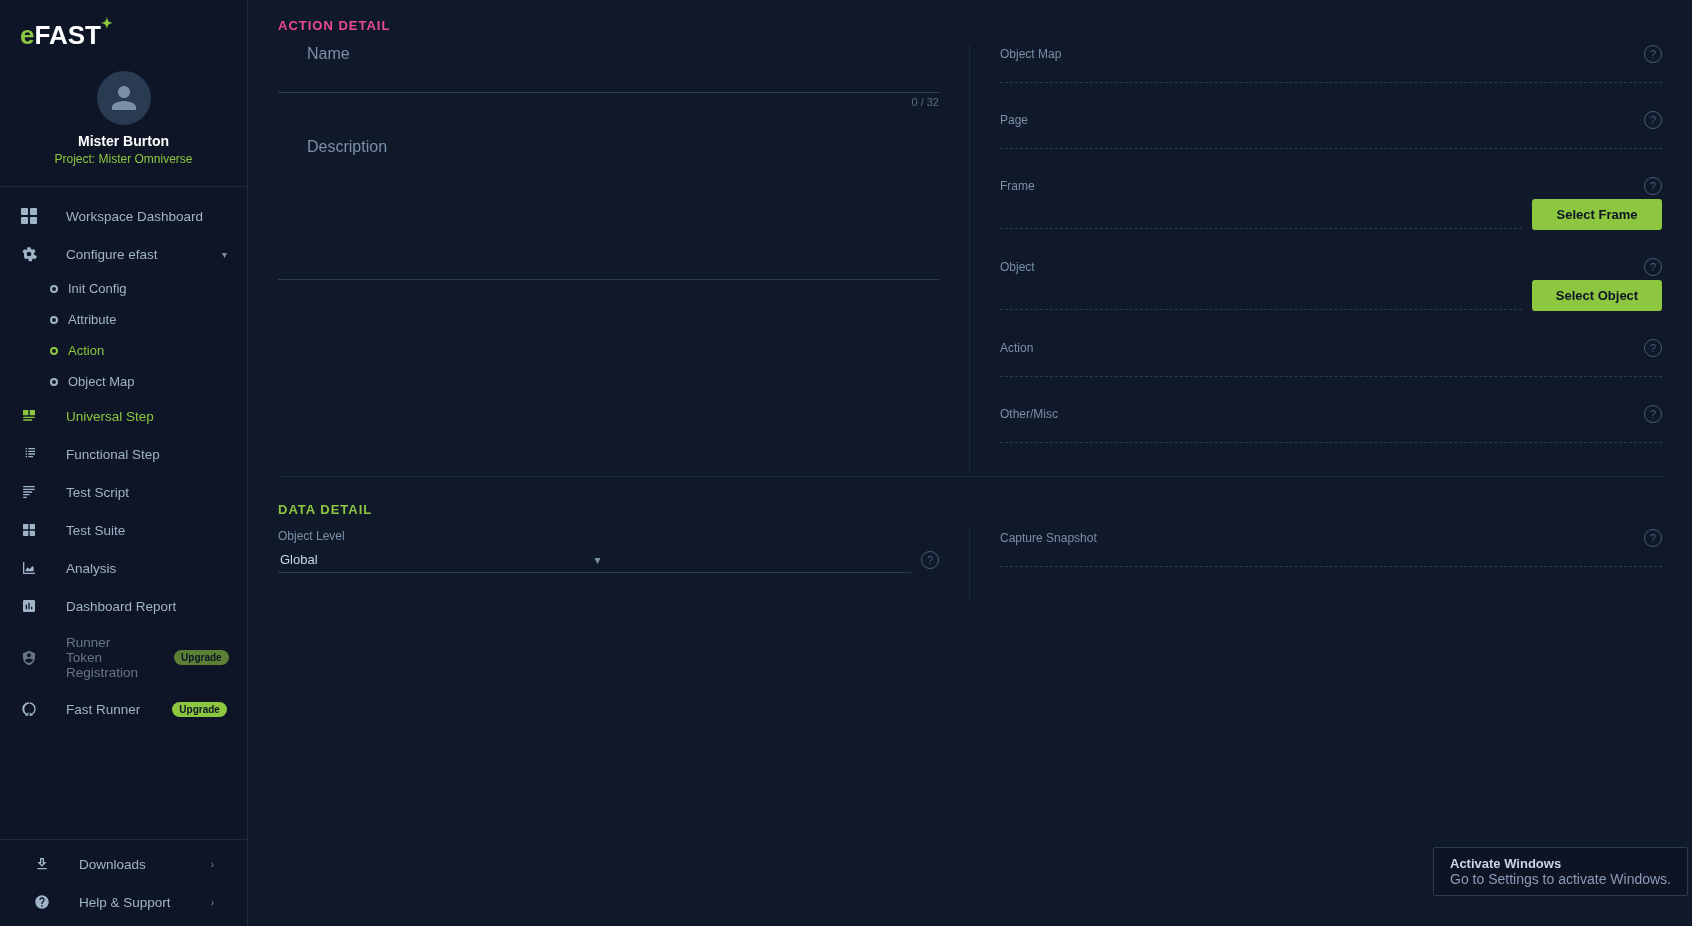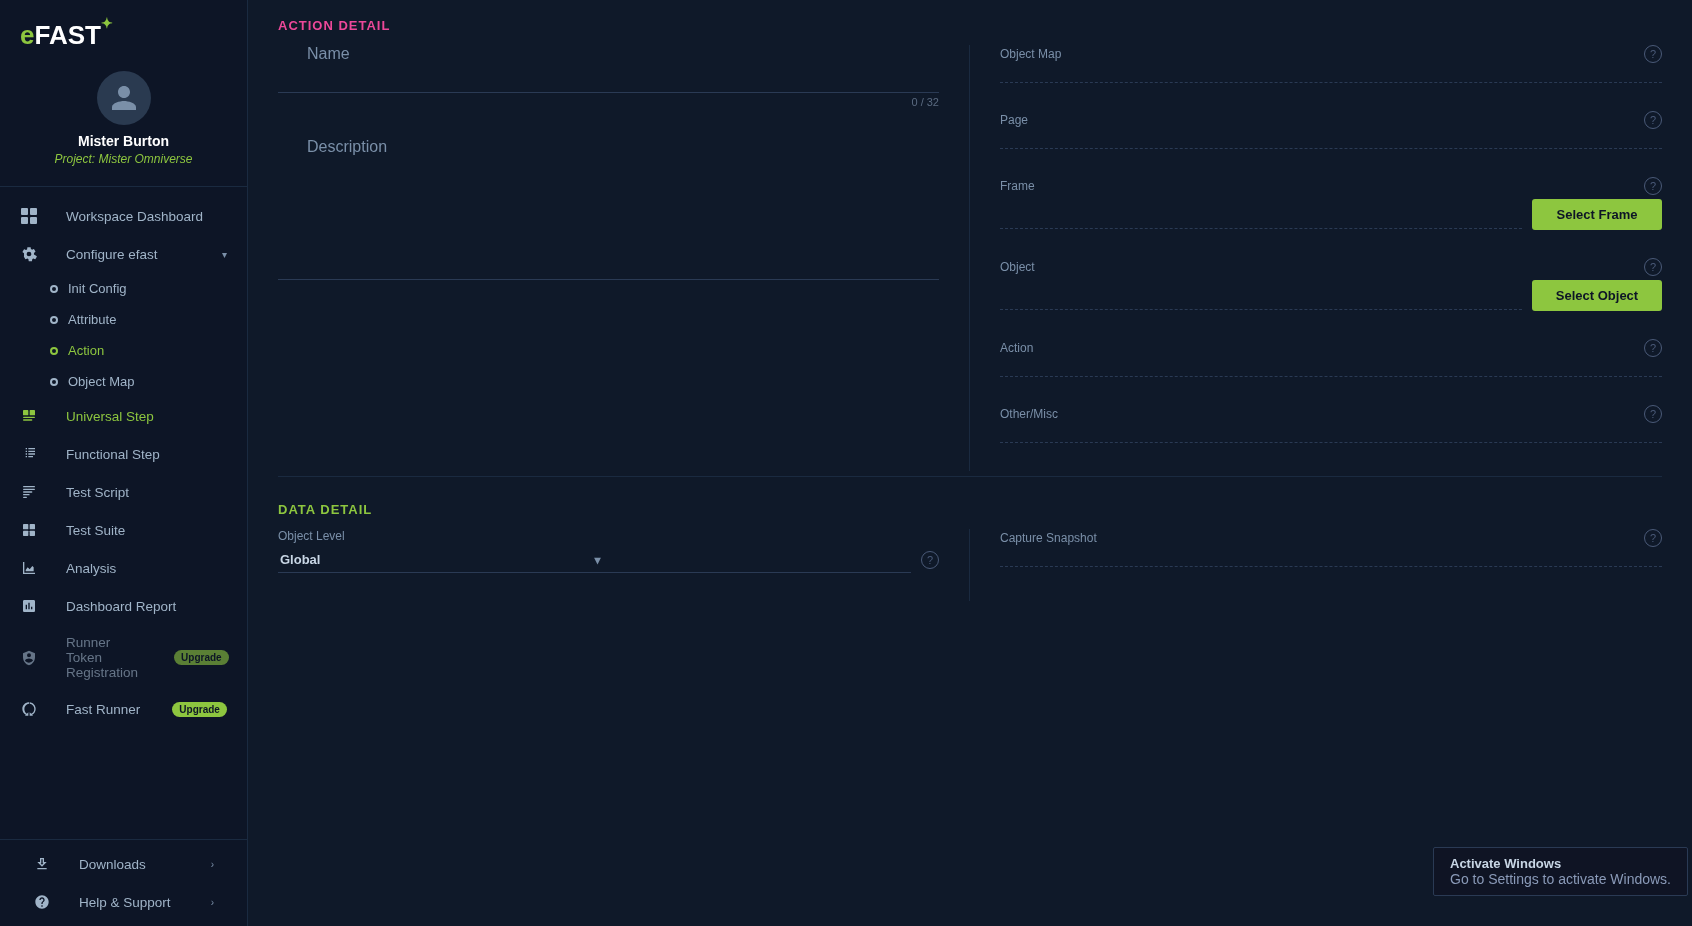--- a/index.html
+++ b/index.html
@@ -55,21 +55,20 @@
     }
     .user-name {
       color: white;
       font-weight: 600;
       font-size: 14px;
     }
     .user-project {
       color: #8dc63f;
       font-size: 12px;
       margin-top: 3px;
-      font-style: italic;
     }
 
     .sidebar-nav {
       flex: 1;
       padding: 10px 0;
     }
     .nav-item {
       display: flex;
       align-items: center;
       padding: 10px 20px;
@@ -590,21 +589,21 @@
 
   <div class="data-detail-section">
     <div class="data-detail-title">DATA DETAIL</div>
     <div class="data-detail-grid">
       <div class="data-left">
         <div class="form-field-with-help">
           <div class="field-header">
             <span class="field-label">Object Level</span>
           </div>
           <div style="display:flex;align-items:center;gap:10px;">
-            <div class="select-with-arrow" style="flex:1;font-weight:bold;">
+            <div class="select-with-arrow" style="flex:1;">
               <span>Global</span>
               <span class="arrow-down">▾</span>
             </div>
             <span class="help-icon">?</span>
           </div>
         </div>
       </div>
       <div class="data-right">
         <div class="form-field-with-help">
           <div class="field-header">

